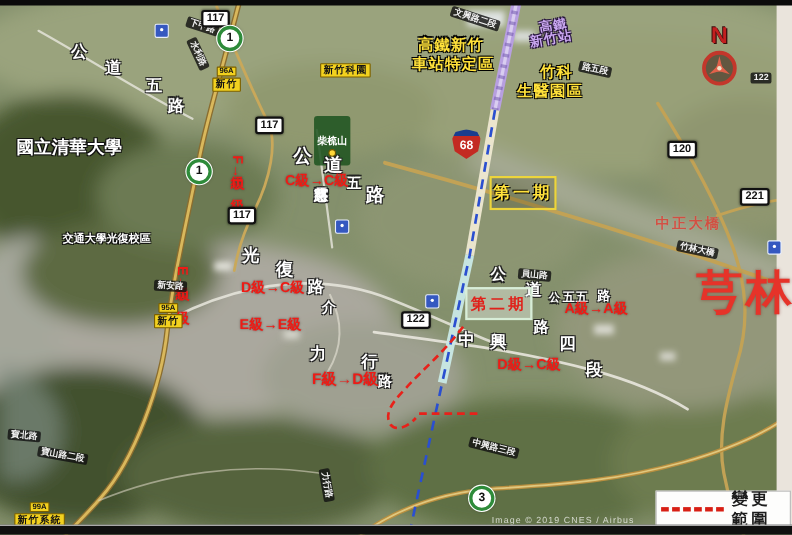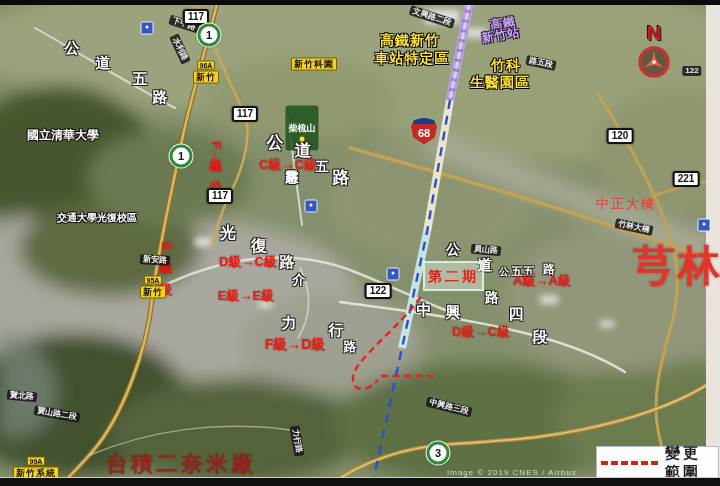--- a/index.html
+++ b/index.html
@@ -133,22 +133,21 @@
 
   <div id="label-layer">
       <span class="lbl t-yellow" style="left: 410px; top: 40px; transform: translate(-50%, -50%); font-size: 14px;">高鐵新竹</span>
       <span class="lbl t-yellow" style="left: 412px; top: 58px; transform: translate(-50%, -50%); font-size: 14px;">車站特定區</span>
       <span class="lbl t-yellow" style="left: 506px; top: 65px; transform: translate(-50%, -50%); font-size: 14px;">竹科</span>
       <span class="lbl t-yellow" style="left: 500px; top: 82px; transform: translate(-50%, -50%); font-size: 14px;">生醫園區</span>
       <span class="lbl t-purple" style="left: 503px; top: 23px; transform: translate(-50%, -50%) rotate(-10deg); font-size: 12px;">高鐵</span>
       <span class="lbl t-purple" style="left: 501px; top: 35px; transform: translate(-50%, -50%) rotate(-10deg); font-size: 12px;">新竹站</span>
       <span class="lbl t-bigred" style="left: 678px; top: 266px; transform: translate(-50%, -50%); font-size: 42px;">芎林</span>
       <span class="lbl t-fadered" style="left: 626px; top: 203px; transform: translate(-50%, -50%); font-size: 13px;">中正大橋</span>
-      <span class="lbl t-tsmc" style="left: 181px; top: 464px; transform: translate(-50%, -50%); font-size: 22px;">台積二奈米廠</span>
-      <span class="lbl poi" style="left: 63px; top: 135px; transform: translate(-50%, -50%); font-size: 12px;">國立清華大學</span>
+      <span class="lbl poi" style="left: 63px; top: 135px; transform: translate(-50%, -50%); font-size: 16px;">國立清華大學</span>
       <span class="lbl poi" style="left: 97px; top: 218px; transform: translate(-50%, -50%); font-size: 10px;">交通大學光復校區</span>
       <span class="lbl pill-green" style="left: 302px; top: 128px; transform: translate(-50%, -50%); font-size: 9px;">柴梳山</span>
       <span class="lbl wchar" style="left: 72px; top: 47px; transform: translate(-50%, -50%); font-size: 15px;">公</span>
       <span class="lbl wchar" style="left: 103px; top: 62px; transform: translate(-50%, -50%); font-size: 15px;">道</span>
       <span class="lbl wchar" style="left: 140px; top: 78px; transform: translate(-50%, -50%); font-size: 15px;">五</span>
       <span class="lbl wchar" style="left: 160px; top: 96px; transform: translate(-50%, -50%); font-size: 15px;">路</span>
       <span class="lbl wchar" style="left: 275px; top: 142px; transform: translate(-50%, -50%); font-size: 17px;">公</span>
       <span class="lbl wchar" style="left: 303px; top: 150px; transform: translate(-50%, -50%); font-size: 17px;">道</span>
       <span class="lbl wchar" style="left: 322px; top: 166px; transform: translate(-50%, -50%); font-size: 13px;">五</span>
       <span class="lbl wchar" style="left: 341px; top: 177px; transform: translate(-50%, -50%); font-size: 17px;">路</span>
@@ -169,21 +168,21 @@
       <span class="lbl wchar" style="left: 485px; top: 264px; transform: translate(-50%, -50%); font-size: 15px;">道</span>
       <span class="lbl wchar" style="left: 504px; top: 272px; transform: translate(-50%, -50%); font-size: 10px;">公</span>
       <span class="lbl wchar" style="left: 517px; top: 271px; transform: translate(-50%, -50%); font-size: 11px;">五</span>
       <span class="lbl wchar" style="left: 529px; top: 271px; transform: translate(-50%, -50%); font-size: 11px;">五</span>
       <span class="lbl wchar" style="left: 549px; top: 269px; transform: translate(-50%, -50%); font-size: 12px;">路</span>
       <span class="lbl grade vertical" style="left: 216px; top: 156px; transform: translate(-50%, -50%); font-size: 13px;">F級→E級</span>
       <span class="lbl grade vertical" style="left: 166px; top: 257px; transform: translate(-50%, -50%); font-size: 13px;">E級→E級</span>
       <span class="lbl grade" style="left: 288px; top: 164px; transform: translate(-50%, -50%); font-size: 13px;">C級→C級</span>
       <span class="lbl grade" style="left: 248px; top: 261px; transform: translate(-50%, -50%); font-size: 13px;">D級→C級</span>
       <span class="lbl grade" style="left: 246px; top: 295px; transform: translate(-50%, -50%); font-size: 13px;">E級→E級</span>
-      <span class="lbl grade" style="left: 295px; top: 344px; transform: translate(-50%, -50%); font-size: 14px;">F級→D級</span>
+      <span class="lbl grade" style="left: 314px; top: 344px; transform: translate(-50%, -50%); font-size: 14px;">F級→D級</span>
       <span class="lbl grade" style="left: 542px; top: 280px; transform: translate(-50%, -50%); font-size: 13px;">A級→A級</span>
       <span class="lbl grade" style="left: 481px; top: 331px; transform: translate(-50%, -50%); font-size: 13px;">D級→C級</span>
       <span class="lbl rbadge" style="left: 432px; top: 17px; transform: translate(-50%, -50%) rotate(18deg); font-size: 8px;">文興路二段</span>
       <span class="lbl rbadge" style="left: 184px; top: 24px; transform: translate(-50%, -50%) rotate(18deg); font-size: 8px;">下甲路</span>
       <span class="lbl rbadge" style="left: 180px; top: 49px; transform: translate(-50%, -50%) rotate(65deg); font-size: 8px;">水利路</span>
       <span class="lbl rbadge" style="left: 541px; top: 63px; transform: translate(-50%, -50%) rotate(12deg); font-size: 8px;">路五段</span>
       <span class="lbl rbadge" style="left: 155px; top: 260px; transform: translate(-50%, -50%) rotate(3deg); font-size: 8px;">新安路</span>
       <span class="lbl rbadge" style="left: 486px; top: 250px; transform: translate(-50%, -50%) rotate(5deg); font-size: 8px;">員山路</span>
       <span class="lbl rbadge" style="left: 634px; top: 227px; transform: translate(-50%, -50%) rotate(12deg); font-size: 8px;">竹林大橋</span>
       <span class="lbl rbadge" style="left: 22px; top: 396px; transform: translate(-50%, -50%) rotate(5deg); font-size: 8px;">寶北路</span>
@@ -214,20 +213,21 @@
       <span class="lbl shield-county" style="left: 686px; top: 179px; transform: translate(-50%, -50%);">221</span>
       <span class="lbl shield-prov" style="left: 209px; top: 35px; transform: translate(-50%, -50%);">1</span>
       <span class="lbl shield-prov" style="left: 181px; top: 156px; transform: translate(-50%, -50%);">1</span>
       <span class="lbl shield-prov" style="left: 438px; top: 453px; transform: translate(-50%, -50%);">3</span>
       <span class="lbl shield-exp" style="left: 424px; top: 131px; transform: translate(-50%, -50%);">68</span>
       <span class="lbl ic-blue" style="left: 147px; top: 28px; transform: translate(-50%, -50%);"></span>
       <span class="lbl ic-blue" style="left: 311px; top: 206px; transform: translate(-50%, -50%);"></span>
       <span class="lbl ic-blue" style="left: 393px; top: 274px; transform: translate(-50%, -50%);"></span>
       <span class="lbl ic-blue" style="left: 704px; top: 225px; transform: translate(-50%, -50%);"></span>
       <span class="lbl ic-dot" style="left: 302px; top: 139px; transform: translate(-50%, -50%);"></span>
+      <div class="lbl phase" style="left: 445px; top: 160px; width: 57px; height: 27px; transform: none; border: 2px solid rgb(237, 213, 60); background: rgba(45, 45, 10, 0.22); color: rgb(255, 226, 60); font-size: 15px; text-shadow: rgb(0, 0, 0) 1px 1px 0px, rgb(0, 0, 0) -1px -1px 0px;">第一期</div>
       <div class="lbl phase" style="left: 423px; top: 261px; width: 57px; height: 26px; transform: none; border: 2px solid rgb(216, 238, 216); background: rgba(250, 255, 250, 0.38); color: rgb(224, 33, 26); font-size: 14px; text-shadow: none;">第二期</div>
     </div>
 
   <div id="compass">
     <span class="n">N</span>
     <svg width="36" height="38" viewBox="-18 -19 36 38">
       <circle cx="0" cy="0" r="14" fill="rgba(55,28,18,0.55)" stroke="#c3372b" stroke-width="3.5"></circle>
       <g fill="#e0614a">
         <path d="M0,-11 L3.4,3 L-3.4,3 Z"></path>
         <path d="M0,-11 L3.4,3 L-3.4,3 Z" transform="rotate(120)"></path>

